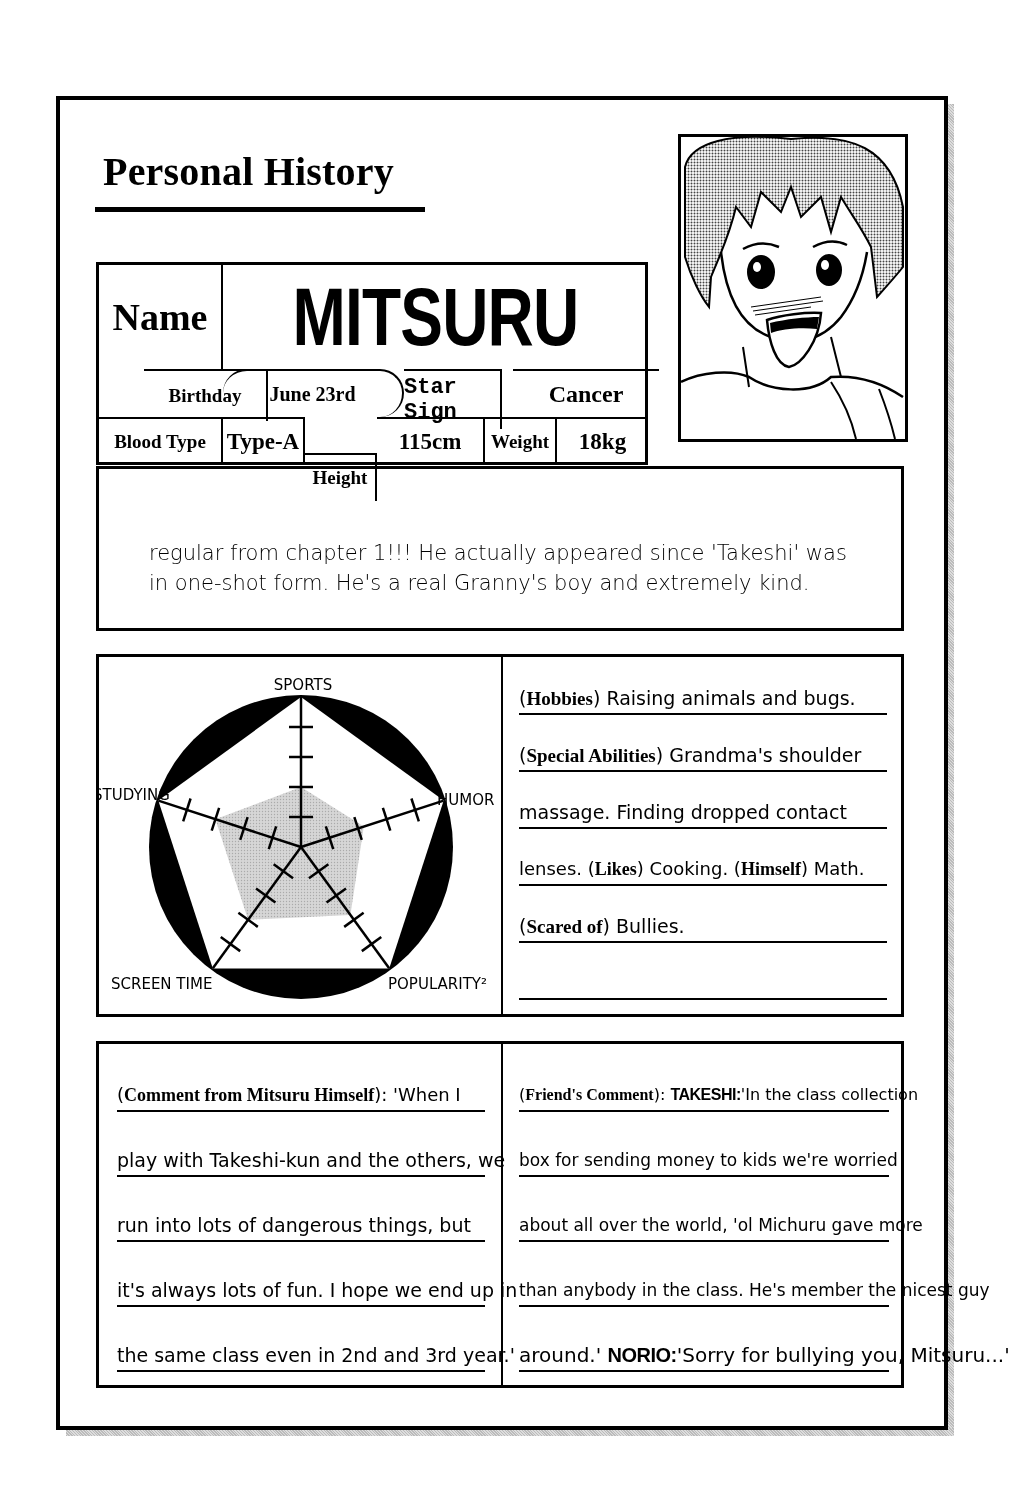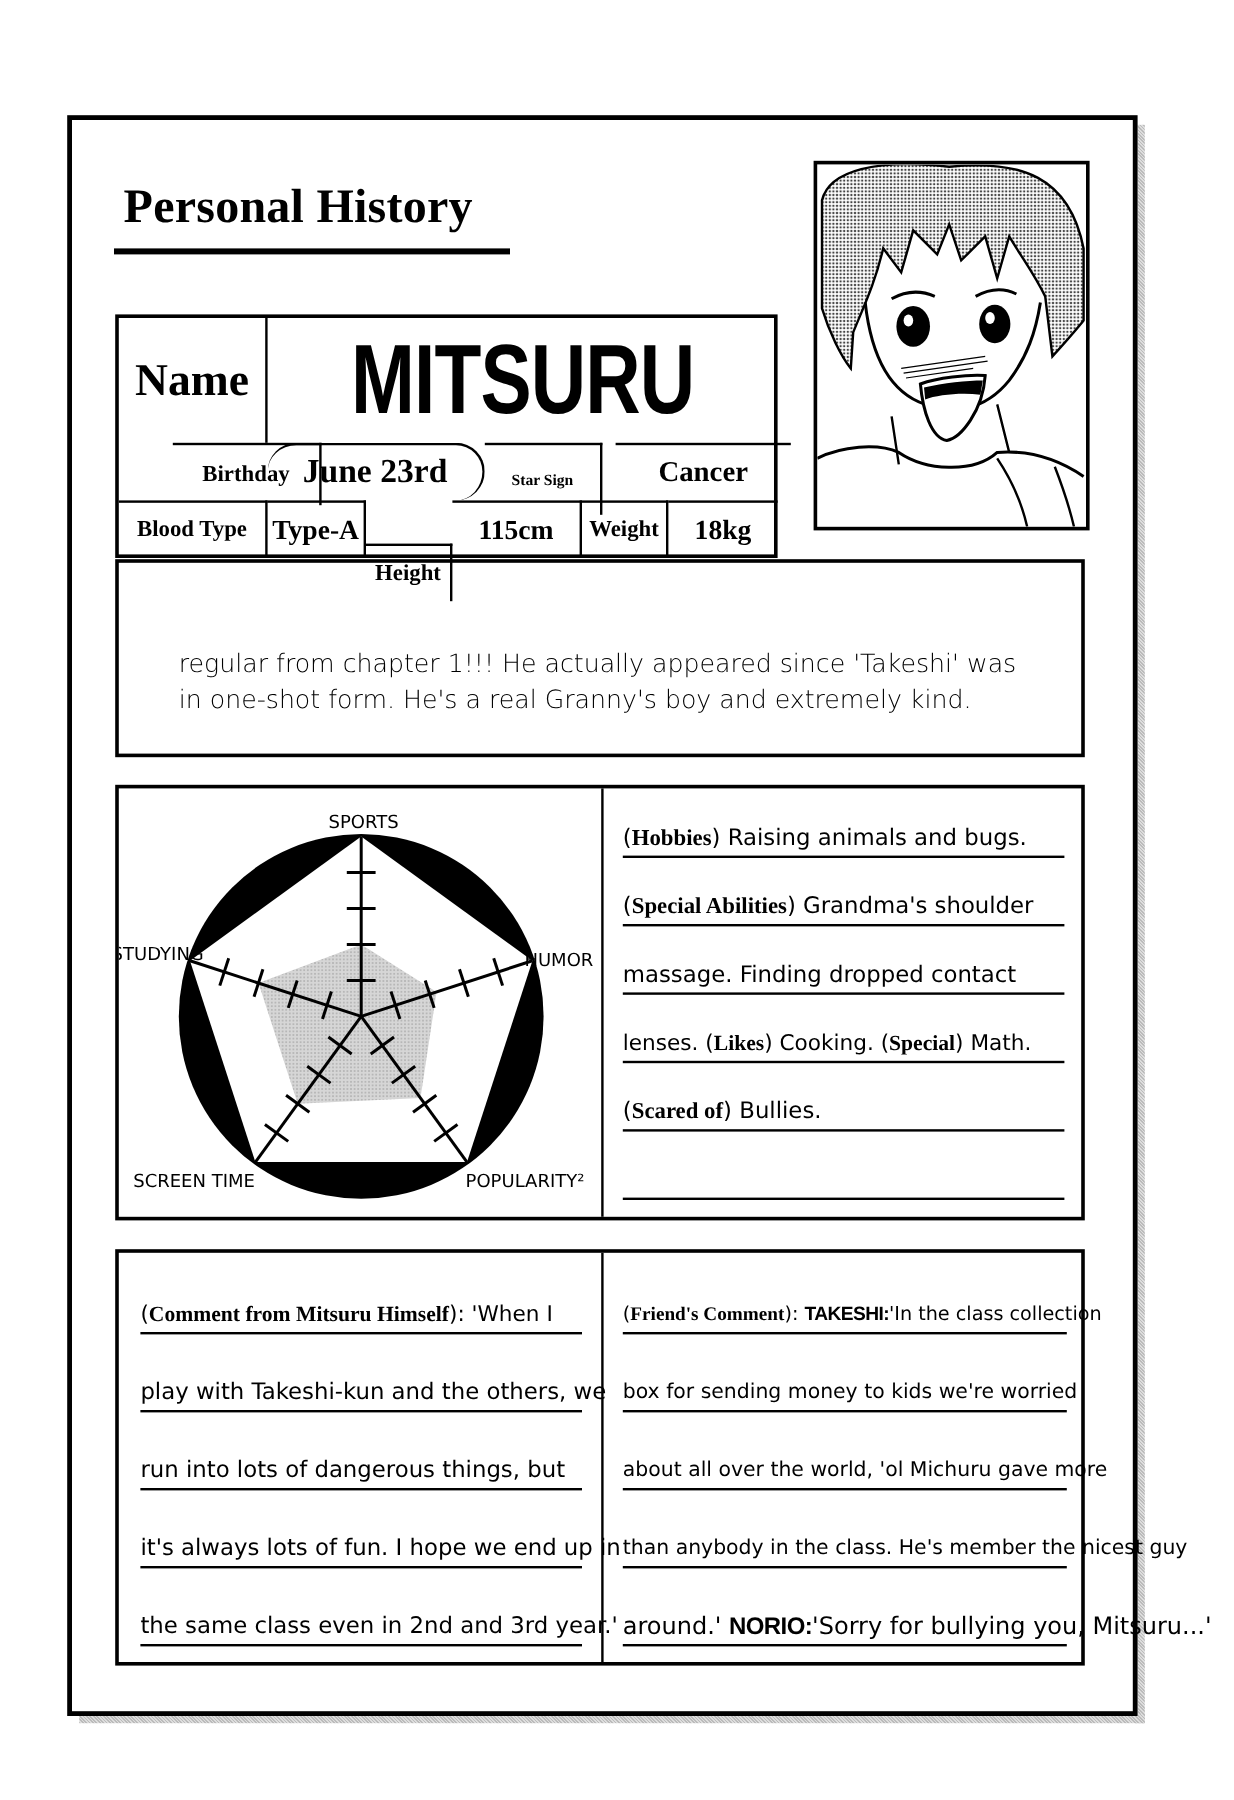--- a/index.html
+++ b/index.html
@@ -60,22 +60,22 @@
     <path d="M0,245 C20,235 50,232 68,240 C90,255 130,258 150,240 C175,238 200,245 222,260" fill="none" stroke="#000" stroke-width="2.5"></path>
     <path d="M150,245 C160,260 170,280 175,302 M198,252 C205,270 210,285 214,302" fill="none" stroke="#000" stroke-width="2"></path>
   </svg>
 </div>
 
 <div class="info-table">
   <div class="cell bd" style="left:0;top:0;width:124px;height:104px;font-size:38px;">Name</div>
   <div class="cell" style="left:124px;top:0;width:425px;height:104px;font-family:'Liberation Sans',sans-serif;font-size:82px;font-weight:bold;transform:scaleX(0.78);letter-spacing:-1px;">MITSURU</div>
 
   <div class="cell bd bt" style="left:0;top:104px;width:124px;height:52px;font-size:19px;margin-left:45px;">Birthday</div>
-  <div class="cell bd bt" style="left:124px;top:104px;width:181px;height:48px;font-size:28px;border-radius:24px;">June 23rd</div>
-  <div class="cell bd bt" style="left:305px;top:104px;width:98px;height:60px;font-size:13px;">Star Sign</div>
+  <div class="cell bd bt" style="left:124px;top:104px;width:181px;height:48px;font-size:20px;border-radius:24px;">June 23rd</div>
+  <div class="cell bd bt" style="left:305px;top:104px;width:98px;height:60px;font-size:22px;font-family:Liberation Mono, monospace;">Star Sign</div>
   <div class="cell bt" style="left:403px;top:104px;width:146px;height:48px;font-size:24px;margin-left:11px;">Cancer</div>
 
   <div class="cell bd bt" style="left:0;top:152px;width:124px;height:48px;font-size:19px;">Blood Type</div>
   <div class="cell bd bt" style="left:124px;top:152px;width:82px;height:48px;font-size:23px;">Type-A</div>
   <div class="cell bd bt" style="left:206px;top:152px;width:72px;height:48px;font-size:19px;margin-top:36px;">Height</div>
   <div class="cell bd bt" style="left:278px;top:152px;width:108px;height:48px;font-size:23px;">115cm</div>
   <div class="cell bd bt" style="left:386px;top:152px;width:72px;height:48px;font-size:19px;">Weight</div>
   <div class="cell bt" style="left:458px;top:152px;width:91px;height:48px;font-size:23px;">18kg</div>
 </div>
 
@@ -136,21 +136,21 @@
     <text x="338" y="148" font-size="15" text-anchor="start">HUMOR</text>
     <text x="289" y="332" font-size="15" text-anchor="start">POPULARITY²</text>
     <text x="12" y="332" font-size="15" text-anchor="start">SCREEN TIME</text>
     <text x="-6" y="143" font-size="15" text-anchor="start">STUDYING</text>
   </svg>
 
   <div class="lined" style="left:420px;top:24px;width:368px;">
     <div class="line" style="top:0;width:368px;">(<b>Hobbies</b>) <span>Raising animals and bugs.</span></div>
     <div class="line" style="top:57px;width:368px;">(<b>Special Abilities</b>) <span>Grandma's shoulder</span></div>
     <div class="line" style="top:114px;width:368px;"><span>massage. Finding dropped contact</span></div>
-    <div class="line" style="top:171px;width:368px;font-size:18px;"><span>lenses.</span> (<b>Likes</b>) <span>Cooking.</span> (<b>Special</b>) <span>Math.</span></div>
+    <div class="line" style="top:171px;width:368px;font-size:18px;"><span>lenses.</span> (<b>Likes</b>) <span>Cooking.</span> (<b>Himself</b>) <span>Math.</span></div>
     <div class="line" style="top:228px;width:368px;">(<b>Scared of</b>) <span>Bullies.</span></div>
     <div class="line" style="top:285px;width:368px;"><span></span></div>
   </div>
 </div>
 
 <div class="comments">
   <div class="split"></div>
 
   <div class="lined" style="left:18px;top:34px;width:368px;">
     <div class="line" style="top:0;width:368px;font-size:18px;">(<b>Comment from Mitsuru Himself</b>)<span>: 'When I</span></div>

